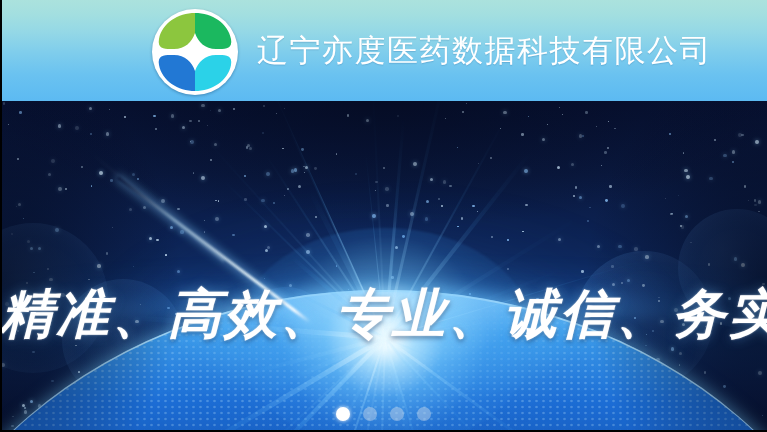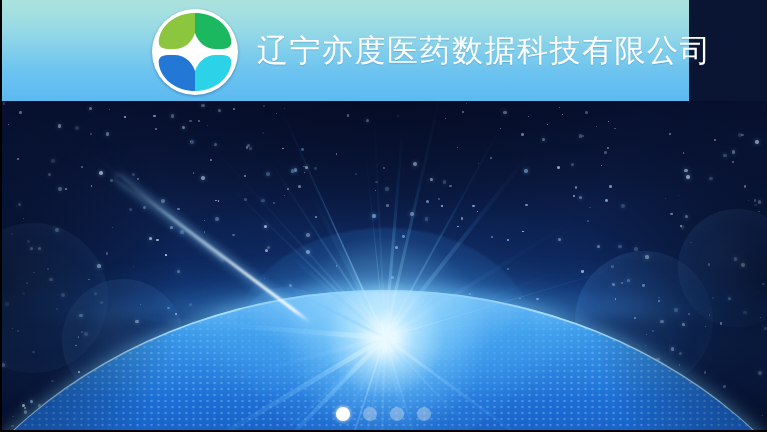--- a/index.html
+++ b/index.html
@@ -15,21 +15,21 @@
   #page {
     position:relative;
     width:767px; height:432px;
     overflow:hidden;
     background:#0a1433;
   }
 
   
   .header {
     position:absolute; left:0; top:0;
-    width:689px; height:101px;
+    width:767px; height:101px;
     background:linear-gradient(180deg,
         #abe2dd 0%,
         #a3dfe0 14%,
         #94d8e6 32%,
         #7fcdec 52%,
         #6ac2f0 74%,
         #5cbaf2 100%);
     display:flex; align-items:center;
     z-index:10;
   }
@@ -684,20 +684,21 @@
         <div class="ray" style="width: 194px; height: 3px; transform: rotate(339deg) translateY(-1.5px); opacity: 0.29;"></div>
         <div class="ray" style="width: 221px; height: 2.3px; transform: rotate(91.9deg) translateY(-1.2px); opacity: 0.37;"></div>
         <div class="ray" style="width: 220px; height: 2.2px; transform: rotate(237deg) translateY(-1.1px); opacity: 0.61;"></div>
       </div>
 
     <div class="streak2"></div>
     <div class="streak"></div>
 
     <div class="hero-vignette"></div>
 
+    <div class="slogan">精准、高效、专业、诚信、务实</div>
 
     <div class="dots" id="dots">
         <div class="dot active"></div>
         <div class="dot"></div>
         <div class="dot"></div>
         <div class="dot"></div>
       </div>
   </div>
 
   <div class="frame"></div>

